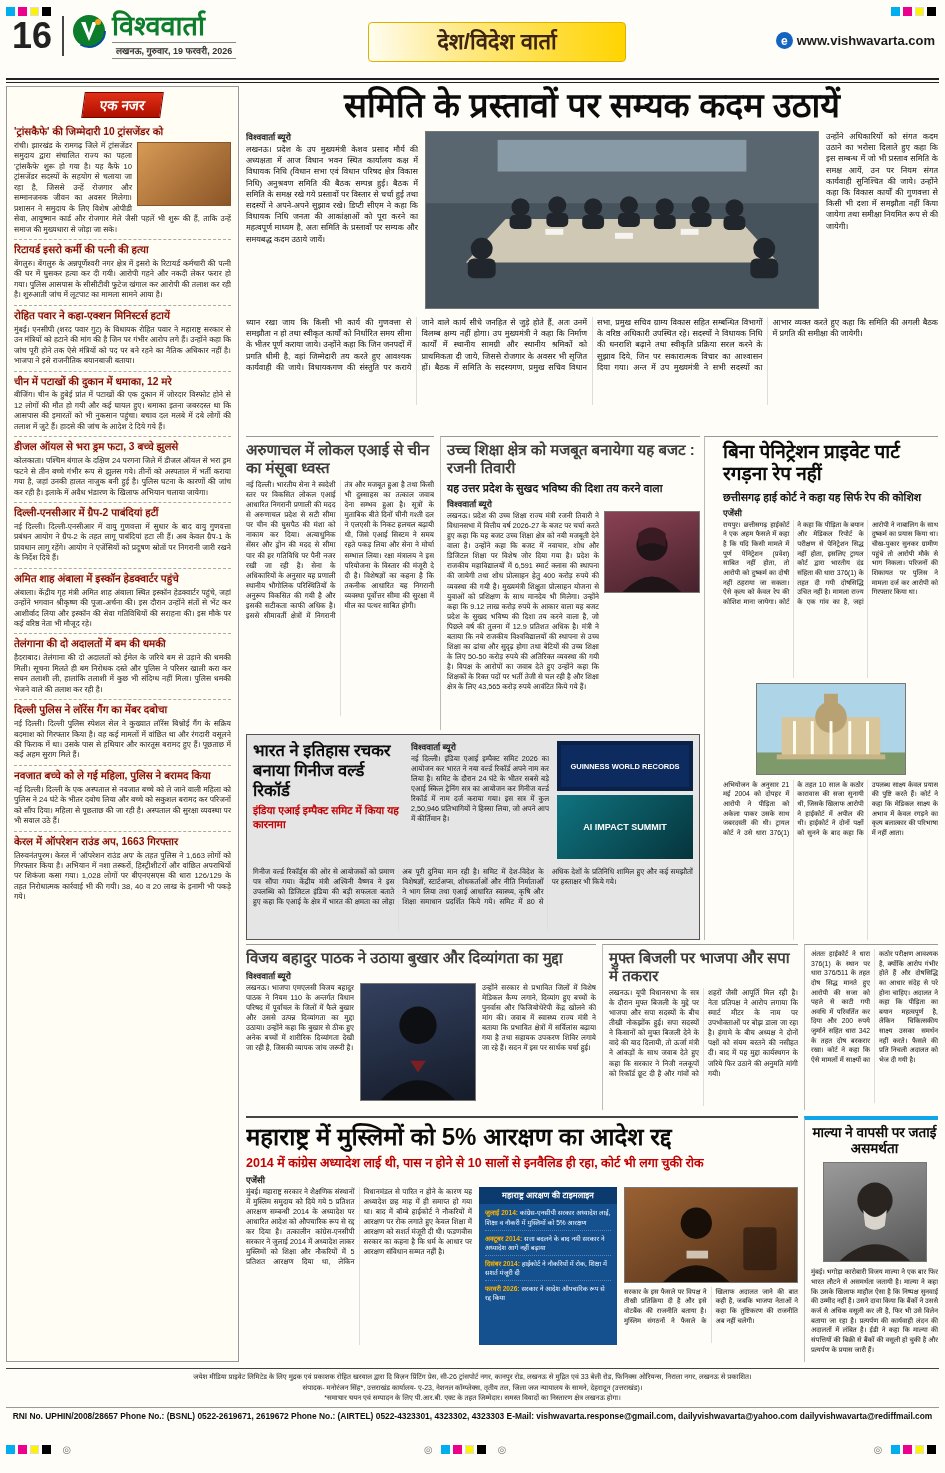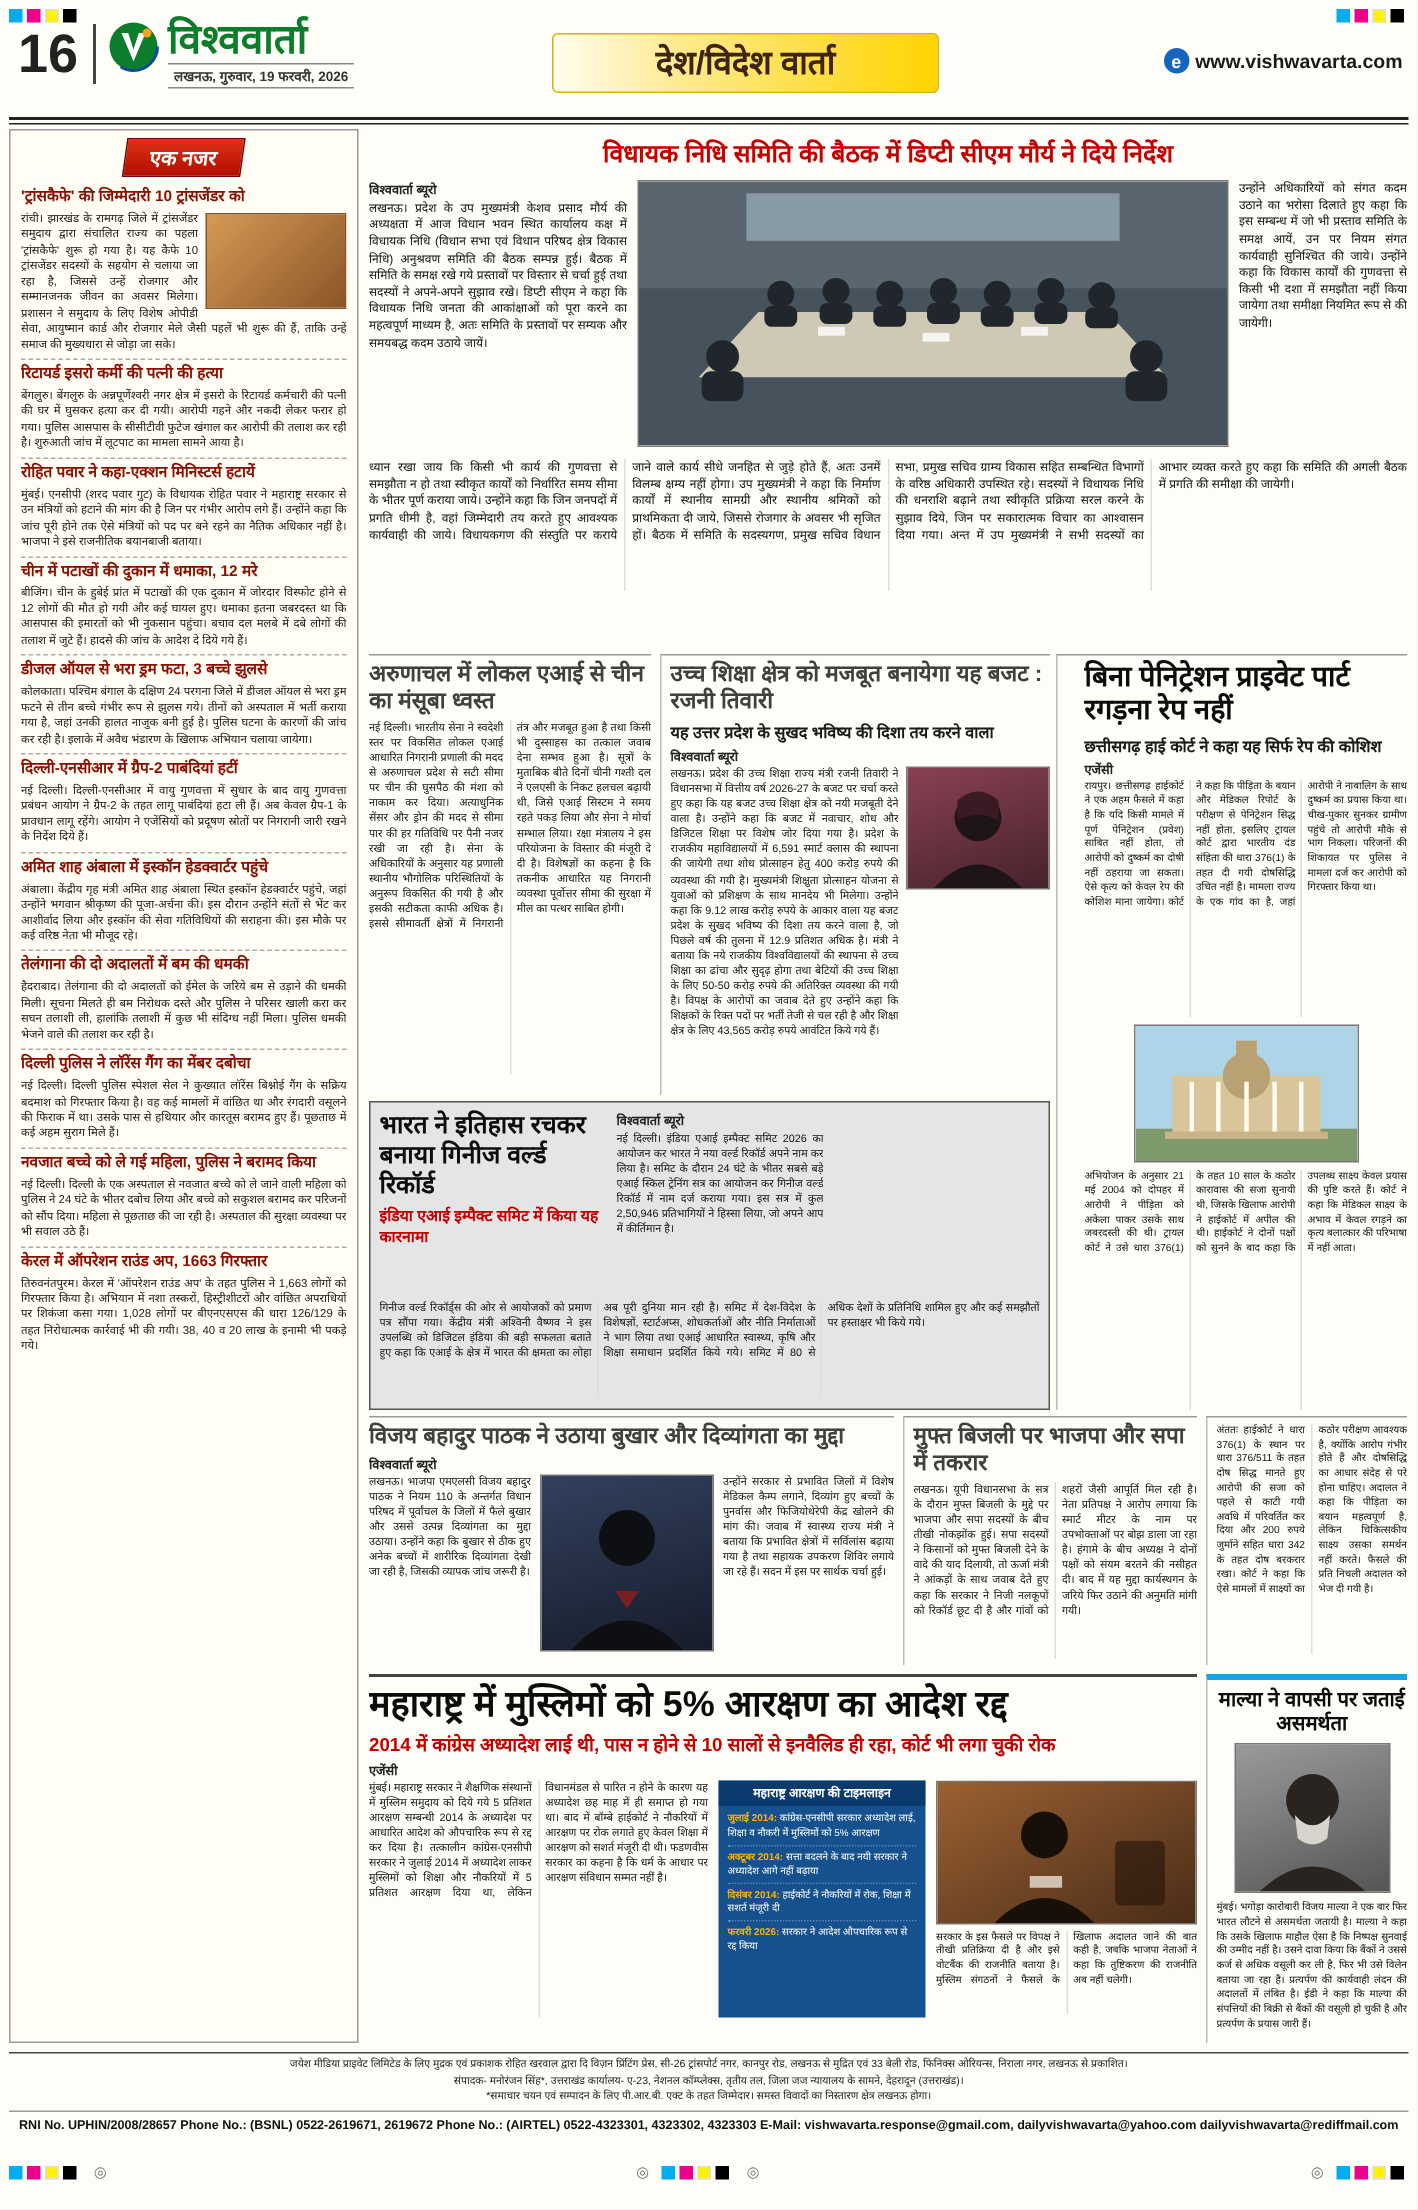--- a/index.html
+++ b/index.html
@@ -143,21 +143,21 @@
       <h4>नवजात बच्चे को ले गई महिला, पुलिस ने बरामद किया</h4>
       <p class="jt">नई दिल्ली। दिल्ली के एक अस्पताल से नवजात बच्चे को ले जाने वाली महिला को पुलिस ने 24 घंटे के भीतर दबोच लिया और बच्चे को सकुशल बरामद कर परिजनों को सौंप दिया। महिला से पूछताछ की जा रही है। अस्पताल की सुरक्षा व्यवस्था पर भी सवाल उठे हैं।</p>
     </div>
     <div class="en-item">
       <h4>केरल में ऑपरेशन राउंड अप, 1663 गिरफ्तार</h4>
       <p class="jt">तिरुवनंतपुरम। केरल में 'ऑपरेशन राउंड अप' के तहत पुलिस ने 1,663 लोगों को गिरफ्तार किया है। अभियान में नशा तस्करों, हिस्ट्रीशीटरों और वांछित अपराधियों पर शिकंजा कसा गया। 1,028 लोगों पर बीएनएसएस की धारा 126/129 के तहत निरोधात्मक कार्रवाई भी की गयी। 38, 40 व 20 लाख के इनामी भी पकड़े गये।</p>
     </div>
   </aside>
 
   <section class="abs ov" style="left:246px;top:86px;width:692px;height:346px;">
-    <div class="lead-sub">विधायक निधि समिति की बैठक में डिप्टी सीएम मौर्य ने दिये निर्देश</div>
+    <h1 class="lead-h1">समिति के प्रस्तावों पर सम्यक कदम उठायें</h1>
     <div style="display:flex;gap:7px;margin-top:7px;">
       <div style="width:172px;" class="ov">
         <div class="byline">विश्ववार्ता ब्यूरो</div>
         <p class="jt fs8 ov" style="height:166px;">लखनऊ। प्रदेश के उप मुख्यमंत्री केशव प्रसाद मौर्य की अध्यक्षता में आज विधान भवन स्थित कार्यालय कक्ष में विधायक निधि (विधान सभा एवं विधान परिषद क्षेत्र विकास निधि) अनुश्रवण समिति की बैठक सम्पन्न हुई। बैठक में समिति के समक्ष रखे गये प्रस्तावों पर विस्तार से चर्चा हुई तथा सदस्यों ने अपने-अपने सुझाव रखे। डिप्टी सीएम ने कहा कि विधायक निधि जनता की आकांक्षाओं को पूरा करने का महत्वपूर्ण माध्यम है, अतः समिति के प्रस्तावों पर सम्यक और समयबद्ध कदम उठाये जायें।</p>
       </div>
       <div class="ph" style="width:394px;height:178px;">
         <svg viewBox="0 0 394 178" preserveAspectRatio="none">
           <rect width="394" height="178" fill="#46525c"></rect>
           <rect width="394" height="72" fill="#59666f"></rect>
           <rect x="72" y="8" width="250" height="32" fill="#8fa3b0" opacity="0.85"></rect>
@@ -241,20 +241,24 @@
   <section class="abs ov guinnessbox" style="left:246px;top:734px;width:454px;height:206px;">
     <div style="display:flex;gap:8px;">
       <div style="width:150px;">
         <h2 style="font-size:16.5px;font-weight:bold;line-height:1.2;color:#0c0c0c;">भारत ने इतिहास रचकर बनाया गिनीज वर्ल्ड रिकॉर्ड</h2>
         <div class="sub-red">इंडिया एआई इम्पैक्ट समिट में किया यह कारनामा</div>
       </div>
       <div style="width:138px;" class="ov">
         <div class="byline">विश्ववार्ता ब्यूरो</div>
         <p class="jt fs7 ov" style="height:108px;">नई दिल्ली। इंडिया एआई इम्पैक्ट समिट 2026 का आयोजन कर भारत ने नया वर्ल्ड रिकॉर्ड अपने नाम कर लिया है। समिट के दौरान 24 घंटे के भीतर सबसे बड़े एआई स्किल ट्रेनिंग सत्र का आयोजन कर गिनीज वर्ल्ड रिकॉर्ड में नाम दर्ज कराया गया। इस सत्र में कुल 2,50,946 प्रतिभागियों ने हिस्सा लिया, जो अपने आप में कीर्तिमान है।</p>
       </div>
+      <div style="flex:1;">
+        <div class="img-guinness">GUINNESS WORLD RECORDS</div>
+        <div class="img-summit">AI IMPACT SUMMIT</div>
+      </div>
     </div>
     <p class="jt fs7 c3 ov" style="margin-top:5px;height:64px;">गिनीज वर्ल्ड रिकॉर्ड्स की ओर से आयोजकों को प्रमाण पत्र सौंपा गया। केंद्रीय मंत्री अश्विनी वैष्णव ने इस उपलब्धि को डिजिटल इंडिया की बड़ी सफलता बताते हुए कहा कि एआई के क्षेत्र में भारत की क्षमता का लोहा अब पूरी दुनिया मान रही है। समिट में देश-विदेश के विशेषज्ञों, स्टार्टअप्स, शोधकर्ताओं और नीति निर्माताओं ने भाग लिया तथा एआई आधारित स्वास्थ्य, कृषि और शिक्षा समाधान प्रदर्शित किये गये। समिट में 80 से अधिक देशों के प्रतिनिधि शामिल हुए और कई समझौतों पर हस्ताक्षर भी किये गये।</p>
   </section>
 
   <section class="abs ov sec-rule" style="left:246px;top:944px;width:350px;height:166px;padding-top:4px;box-sizing:border-box;">
     <h2 class="h-md">विजय बहादुर पाठक ने उठाया बुखार और दिव्यांगता का मुद्दा</h2>
     <div class="byline">विश्ववार्ता ब्यूरो</div>
     <div style="display:flex;gap:6px;">
       <p class="jt fs7 ov" style="width:108px;height:118px;">लखनऊ। भाजपा एमएलसी विजय बहादुर पाठक ने नियम 110 के अन्तर्गत विधान परिषद में पूर्वांचल के जिलों में फैले बुखार और उससे उत्पन्न दिव्यांगता का मुद्दा उठाया। उन्होंने कहा कि बुखार से ठीक हुए अनेक बच्चों में शारीरिक दिव्यांगता देखी जा रही है, जिसकी व्यापक जांच जरूरी है।</p>
       <div class="ph" style="width:116px;height:118px;background:linear-gradient(165deg,#33405e,#151c2a);">

